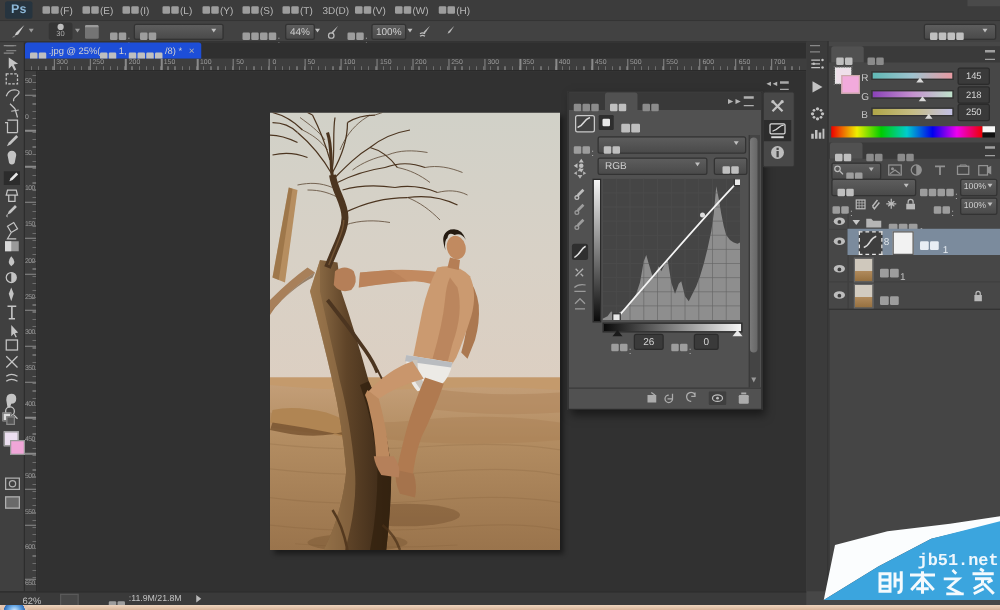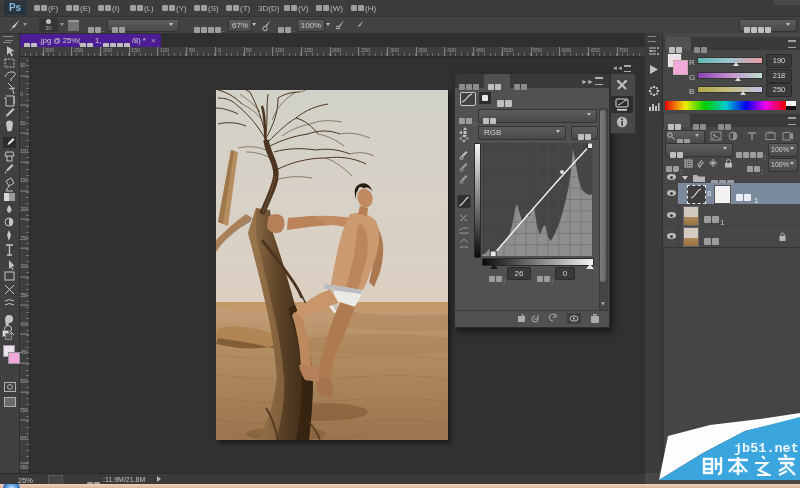--- a/index.html
+++ b/index.html
@@ -48,21 +48,21 @@
  <span class="abs" style="left:60px;top:6px;width:0;height:0;border-left:2.5px solid transparent;border-right:2.5px solid transparent;border-top:3px solid #9a9a9a"></span>
 
  <span class="abs" style="left:68px;top:3px;width:11px;height:9px;background:#747474;border-radius:1px;border-top:2px solid #9a9a9a"></span>
 
  <span class="abs" style="left:88px;top:4px"><i class="k k6"></i><i class="k k6"></i><span style="color:#b5b5b5;font-size:8px">:</span></span>
  <span class="abs fld" style="left:107px;top:2px;width:70px;height:11px"></span>
  <span class="abs" style="left:112px;top:4px"><i class="k k6"></i><i class="k k6"></i></span>
  <span class="abs" style="left:169px;top:6px;width:0;height:0;border-left:2.5px solid transparent;border-right:2.5px solid transparent;border-top:3px solid #c0c0c0"></span>
 
  <span class="abs" style="left:194px;top:4px"><i class="k k6"></i><i class="k k6"></i><i class="k k6"></i><i class="k k6"></i><span style="color:#b5b5b5;font-size:8px">:</span></span>
- <span class="abs fld" style="left:228px;top:2px;width:22px;height:11px;color:#ccc;font-size:8px;line-height:11px;text-align:center">67%</span>
+ <span class="abs fld" style="left:228px;top:2px;width:22px;height:11px;color:#ccc;font-size:8px;line-height:11px;text-align:center">44%</span>
  <span class="abs" style="left:252px;top:6px;width:0;height:0;border-left:2.5px solid transparent;border-right:2.5px solid transparent;border-top:3px solid #c0c0c0"></span>
  <svg class="abs" style="left:261px;top:2px" width="12" height="12" viewBox="0 0 12 12">
       <path d="M9.5 1.5 L5 6 L4 8 L6 7 Z" fill="#bbb"></path>
       <circle cx="4" cy="9.5" r="2.2" fill="none" stroke="#bbb" stroke-width="1"></circle>
     </svg>
 
  <span class="abs" style="left:278px;top:4px"><i class="k k6"></i><i class="k k6"></i><span style="color:#b5b5b5;font-size:8px">:</span></span>
  <span class="abs fld" style="left:297px;top:2px;width:26px;height:11px;color:#ccc;font-size:8px;line-height:11px;text-align:center">100%</span>
  <span class="abs" style="left:326px;top:6px;width:0;height:0;border-left:2.5px solid transparent;border-right:2.5px solid transparent;border-top:3px solid #c0c0c0"></span>
  <svg class="abs" style="left:334px;top:2px" width="13" height="12" viewBox="0 0 13 12">
@@ -114,21 +114,21 @@
 <span class="abs" style="left:2px;top:296px;width:5px;height:5px;background:#ddd;border:1px solid #777"></span>
     <span class="abs" style="left:5px;top:299px;width:5px;height:5px;background:#555;border:1px solid #888"></span>
     <span class="abs" style="left:3px;top:311px;width:10px;height:10px;background:#ecdff0;border:1px solid #999"></span>
 <span class="abs" style="left:8px;top:318px;width:10px;height:10px;background:#f0a6d8;border:1px solid #999"></span>
 <span class="abs" style="left:4px;top:348px;width:10px;height:8px;border:1px solid #b0b0b0"></span>
 <span class="abs" style="left:7px;top:350px;width:4px;height:4px;border-radius:50%;border:1px solid #b0b0b0"></span>
 <span class="abs" style="left:4px;top:363px;width:10px;height:8px;border:1px solid #b0b0b0;background:#6a6a6a"></span>
 </div>
 
 <div class="abs" id="tabbar" style="left:20px;top:34px;width:625px;height:13px;background:#2f2f2f"></div>
-<div class="abs" id="tab" style="left:20px;top:34px;width:141px;height:13px;background:#4c1d95;border-radius:2px 2px 0 0;overflow:hidden">
+<div class="abs" id="tab" style="left:20px;top:34px;width:141px;height:13px;background:#1d4ed8;border-radius:2px 2px 0 0;overflow:hidden">
  <span class="abs" style="left:4px;top:3px"><i class="kb k6"></i><i class="kb k6"></i></span>
  <span class="abs" style="left:19px;top:2px;color:#d2d2d2;font-size:7.5px">.jpg @ 25%(</span>
  <span class="abs" style="left:60px;top:3px"><i class="kb k6"></i><i class="kb k6"></i></span>
  <span class="abs" style="left:75px;top:2px;color:#d2d2d2;font-size:7.5px">1,</span>
  <span class="abs" style="left:83px;top:3px"><i class="kb k6"></i><i class="kb k6"></i><i class="kb k6"></i><i class="kb k6"></i></span>
  <span class="abs" style="left:112px;top:2px;color:#d2d2d2;font-size:7.5px">/8) *</span>
  <span class="abs" style="left:131px;top:2px;color:#b2b2b2;font-size:8px">×</span>
 </div>
 <div class="abs" style="left:3px;top:36px;width:8px;height:5px;border-top:1px solid #8a8a8a;border-bottom:1px solid #8a8a8a"></div>
 
@@ -302,21 +302,21 @@
 <path d="M78 222 L87 229 Q92 247 94 263 L96 278 L85 278 Q84 256 80 240 Q78 230 76 226 Z" fill="#bd8a5f"></path>
 <path d="M83 275 L99 275 Q105 283 103 292 L89 290 Q84 282 83 275 Z" fill="#b5805a"></path>
 </g>
 
 <path d="M62 350 Q58 330 50 318" stroke="#54391f" stroke-width="2" fill="none"></path>
 <path d="M90 330 Q100 338 104 350" stroke="#4a3018" stroke-width="2" fill="none" opacity=".7"></path>
 </svg>
 </div>
 
 <div class="abs" id="statusbar" style="left:0;top:473px;width:645px;height:11px;background:#3a3a3a;border-top:1px solid #2b2b2b">
- <span class="abs" style="left:18px;top:2px;color:#c2c2c2;font-size:7.5px">25%</span>
+ <span class="abs" style="left:18px;top:2px;color:#c2c2c2;font-size:7.5px">62%</span>
  <span class="abs" style="left:48px;top:1px;width:13px;height:8px;background:#474747;border:1px solid #5a5a5a"></span>
  <span class="abs" style="left:87px;top:2px"><i class="k k6"></i><i class="k k6"></i></span>
  <span class="abs" style="left:103px;top:2px;color:#c2c2c2;font-size:7px">:11.9M/21.8M</span>
  <span class="abs" style="left:157px;top:2px;width:0;height:0;border-top:3px solid transparent;border-bottom:3px solid transparent;border-left:4px solid #b8b8b8"></span>
 </div>
 
 <div class="abs" id="tasksliver" style="left:0;top:484px;width:800px;height:4px;background:linear-gradient(#f0d6c0,#d9b49a)"></div>
 <div class="abs" style="left:1px;top:484px;width:21px;height:4px;background:radial-gradient(ellipse 11px 10px at 50% 115%, #d8ecff 0%,#6aaae6 40%,#2f6cb8 75%,#e4c4ae 78%)"></div>
 
 <div class="abs" id="iconstrip" style="left:645px;top:33px;width:17px;height:440px;background:#3b3b3b;border-right:1px solid #2e2e2e">
@@ -361,21 +361,21 @@
  <span class="abs" style="left:6px;top:8px"><i class="kb k6"></i><i class="kb k6"></i></span>
  <span class="abs" style="left:31px;top:8px"><i class="kd k6"></i><i class="kd k6"></i></span>
  <span class="abs" style="left:125px;top:7px;width:8px;height:5px;border-top:2px solid #a0a0a0;border-bottom:1px solid #a0a0a0"></span>
 
  <span class="abs" style="left:5px;top:21px;width:11px;height:11px;background:#efdfea;border:1px solid #e8e8e8;outline:1px dotted #666"></span>
  <span class="abs" style="left:10px;top:27px;width:13px;height:13px;background:#f2aadc;border:1px solid #caa;"></span>
 
  <span class="abs" style="left:26px;top:25px;color:#c5c5c5;font-size:8px">R</span>
  <span class="abs" style="left:34px;top:24px;width:64px;height:5px;background:linear-gradient(90deg,#5fb8b4,#9fc3cf,#e89aa2);border:1px solid #333"></span>
  <span class="abs" style="left:70px;top:29px;width:0;height:0;border-left:3px solid transparent;border-right:3px solid transparent;border-bottom:4px solid #d8d8d8"></span>
- <span class="abs dk" style="left:103px;top:21px;width:24px;height:12px;color:#d8d8d8;font-size:7.5px;line-height:12px;text-align:center">190</span>
+ <span class="abs dk" style="left:103px;top:21px;width:24px;height:12px;color:#d8d8d8;font-size:7.5px;line-height:12px;text-align:center">145</span>
 
  <span class="abs" style="left:26px;top:40px;color:#c5c5c5;font-size:8px">G</span>
  <span class="abs" style="left:34px;top:39px;width:64px;height:5px;background:linear-gradient(90deg,#8a41b8,#c490cf,#bfe3cb);border:1px solid #333"></span>
  <span class="abs" style="left:72px;top:44px;width:0;height:0;border-left:3px solid transparent;border-right:3px solid transparent;border-bottom:4px solid #d8d8d8"></span>
  <span class="abs dk" style="left:103px;top:36px;width:24px;height:12px;color:#d8d8d8;font-size:7.5px;line-height:12px;text-align:center">218</span>
 
  <span class="abs" style="left:26px;top:54px;color:#c5c5c5;font-size:8px">B</span>
  <span class="abs" style="left:34px;top:53px;width:64px;height:5px;background:linear-gradient(90deg,#b0a647,#c5bd85,#c3c1e6);border:1px solid #333"></span>
  <span class="abs" style="left:77px;top:58px;width:0;height:0;border-left:3px solid transparent;border-right:3px solid transparent;border-bottom:4px solid #d8d8d8"></span>
  <span class="abs dk" style="left:103px;top:50px;width:24px;height:12px;color:#d8d8d8;font-size:7.5px;line-height:12px;text-align:center">250</span>

